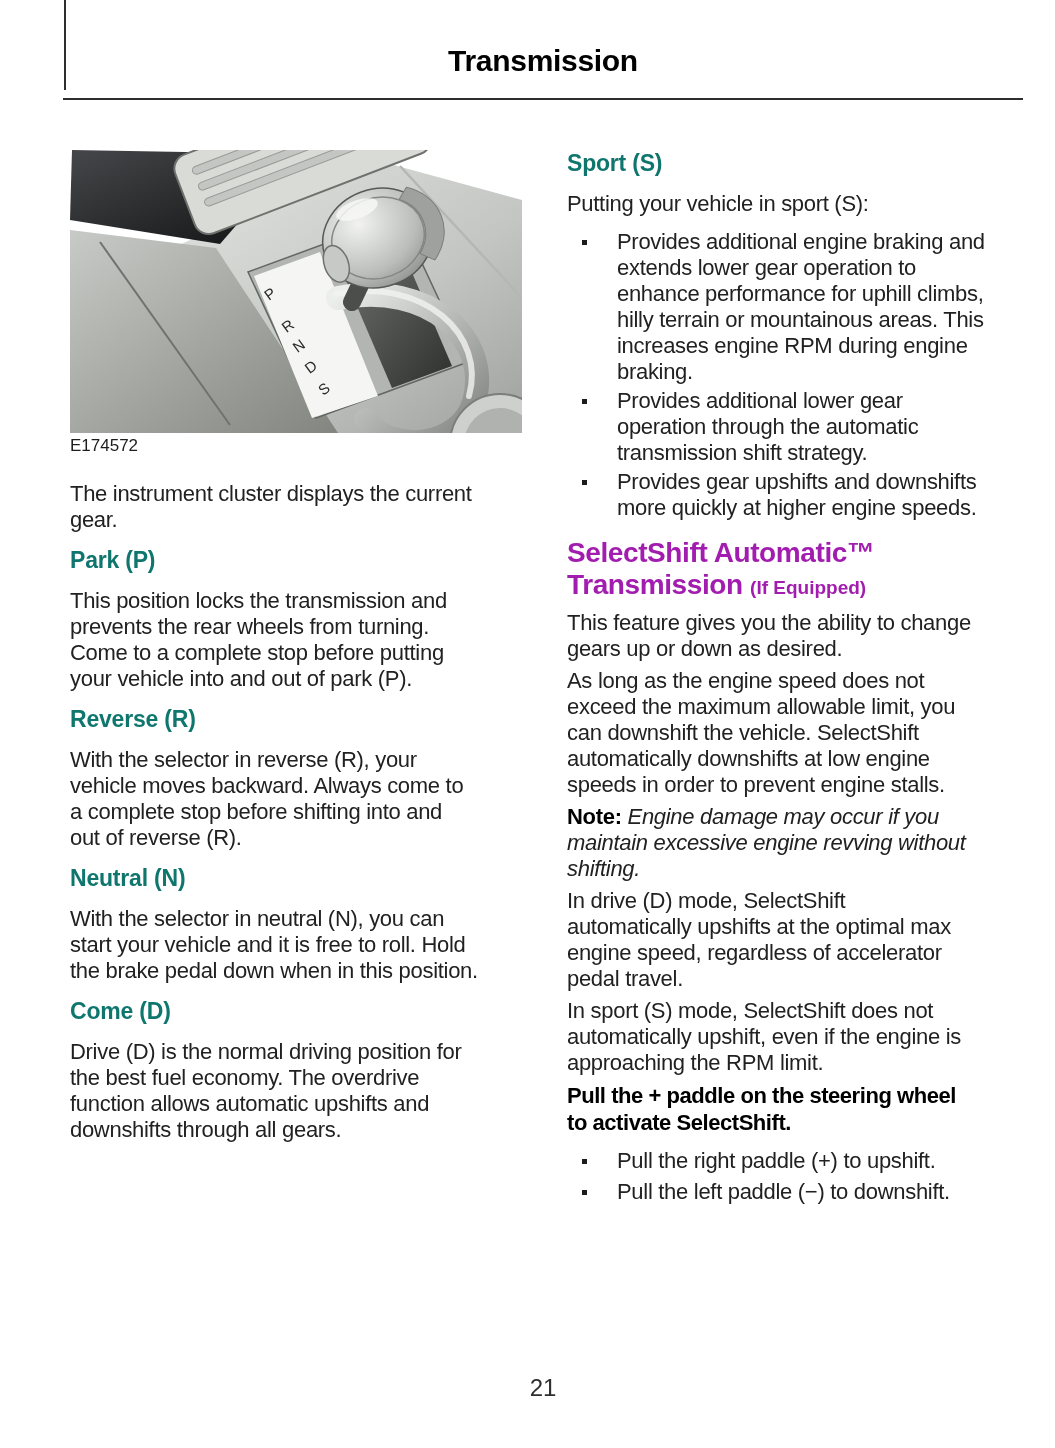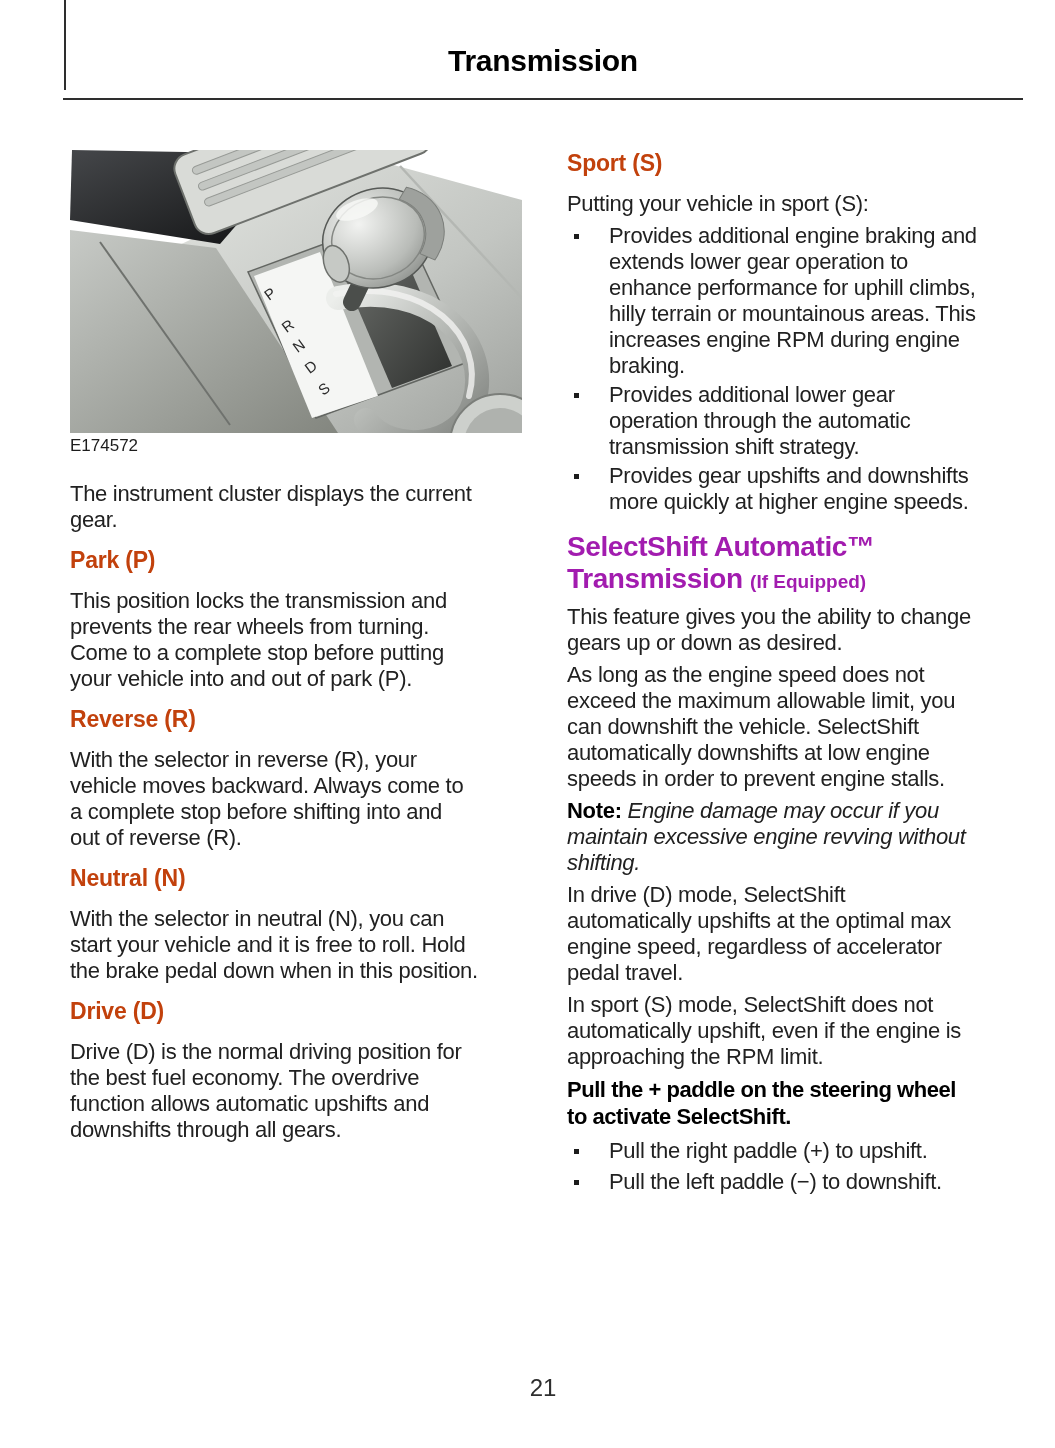--- a/index.html
+++ b/index.html
@@ -12,37 +12,37 @@
     position:absolute;top:44px;left:63px;width:960px;margin:0;text-align:center;
     font-size:30px;font-weight:800;letter-spacing:-0.3px;color:#000;
   }
   .title-rule{position:absolute;left:63px;top:98px;width:960px;height:2px;background:#2e2e2e;}
   .col{position:absolute;top:150px;width:452px;}
   .col-left{left:70px;}
   .col-right{left:567px;}
   figure.shifter{margin:0 0 26px 0;padding:0;}
   figure.shifter svg{display:block;}
   .fig-label{margin-top:4px;font-size:17px;line-height:18px;color:#1c1c1c;}
-  .h2{font-size:23px;font-weight:800;line-height:26px;margin:14px 0 15px;color:#c2410c;letter-spacing:-0.2px;}
+  .h2{font-size:23px;font-weight:800;line-height:26px;margin:14px 0 15px;color:#0f766e;letter-spacing:-0.2px;}
   .col .h2:first-child{margin-top:0;}
   .body{font-size:22px;line-height:26px;margin:0 0 14px;white-space:pre-line;letter-spacing:-0.3px;}
   .col-right .body{margin-bottom:6px;}
   .h1{
     font-size:28px;line-height:32px;font-weight:800;letter-spacing:-0.4px;
     margin:16px 0 6px;color:#a21caf;white-space:pre-line;
   }
   .h1 .suffix{font-size:19px;letter-spacing:0;}
   .note{font-size:22px;line-height:26px;margin:0 0 6px;white-space:pre-line;letter-spacing:-0.3px;}
   .note .note-label{font-weight:800;font-style:normal;color:#000;text-align:center;}
   .note .note-italic{font-style:italic;}
   .bold-para{
     font-size:22px;line-height:27px;font-weight:800;letter-spacing:-0.45px;
     white-space:pre-line;margin:0 0 8px;color:#000;
   }
-  .bullet-list{margin:4px;}
+  .bullet-list{margin:12px;}
   .bullet-row{display:flex;align-items:flex-start;margin:0 0 3px 0;}
   .bullet-list-bottom .bullet-row{margin-bottom:5px;}
   .bullet-dot{flex:0 0 auto;width:5px;height:5px;background:#1c1c1c;margin:11px 0 0 3px;}
   .bullet-text{margin-left:30px;font-size:22px;line-height:26px;letter-spacing:-0.3px;white-space:pre-line;}
   .page-number{position:absolute;top:1374px;left:63px;width:960px;text-align:center;font-size:24px;color:#2e2e2e;}
 </style>
 </head>
 <body>
 
 <div class="page">
@@ -143,21 +143,21 @@
     <div class="body">With the selector in reverse (R), your
 vehicle moves backward. Always come to
 a complete stop before shifting into and
 out of reverse (R).</div>
 
     <div class="h2">Neutral (N)</div>
     <div class="body">With the selector in neutral (N), you can
 start your vehicle and it is free to roll. Hold
 the brake pedal down when in this position.</div>
 
-    <div class="h2">Drive (D)</div>
+    <div class="h2">Come (D)</div>
     <div class="body">Drive (D) is the normal driving position for
 the best fuel economy. The overdrive
 function allows automatic upshifts and
 downshifts through all gears.</div>
   </div>
 
   <div class="col col-right">
 
     <div class="h2">Sport (S)</div>
     <div class="body">Putting your vehicle in sport (S):</div>

